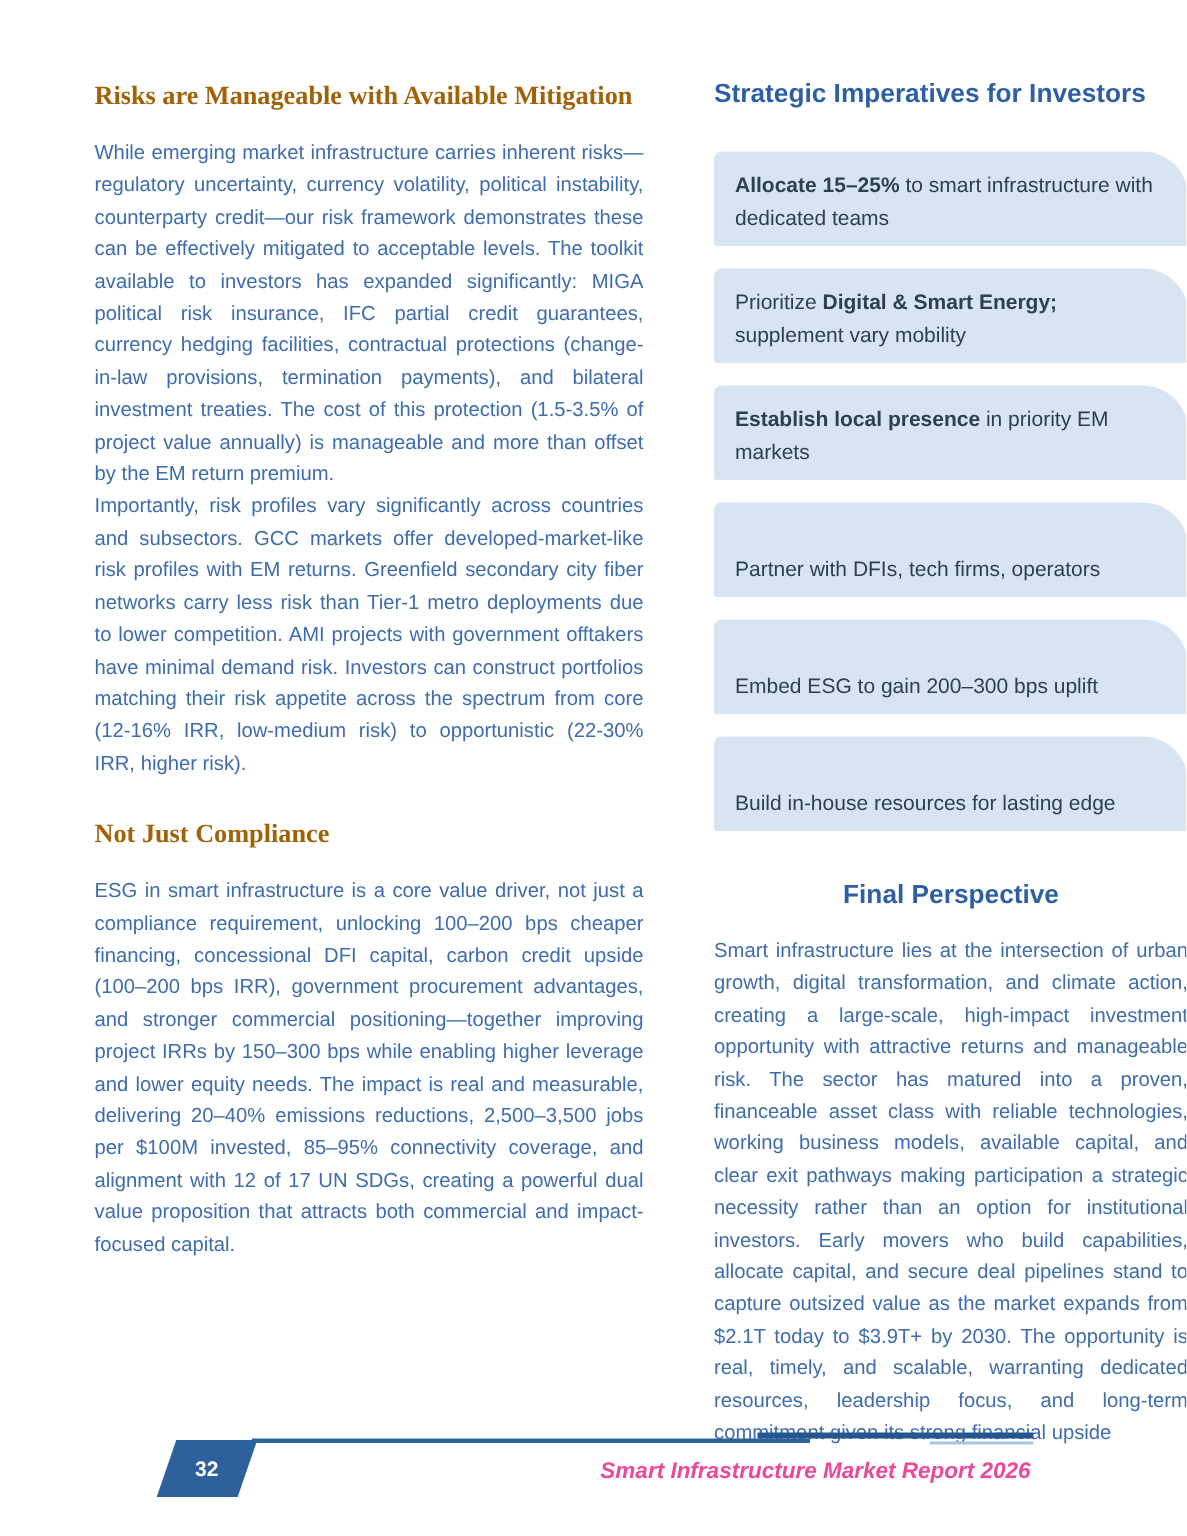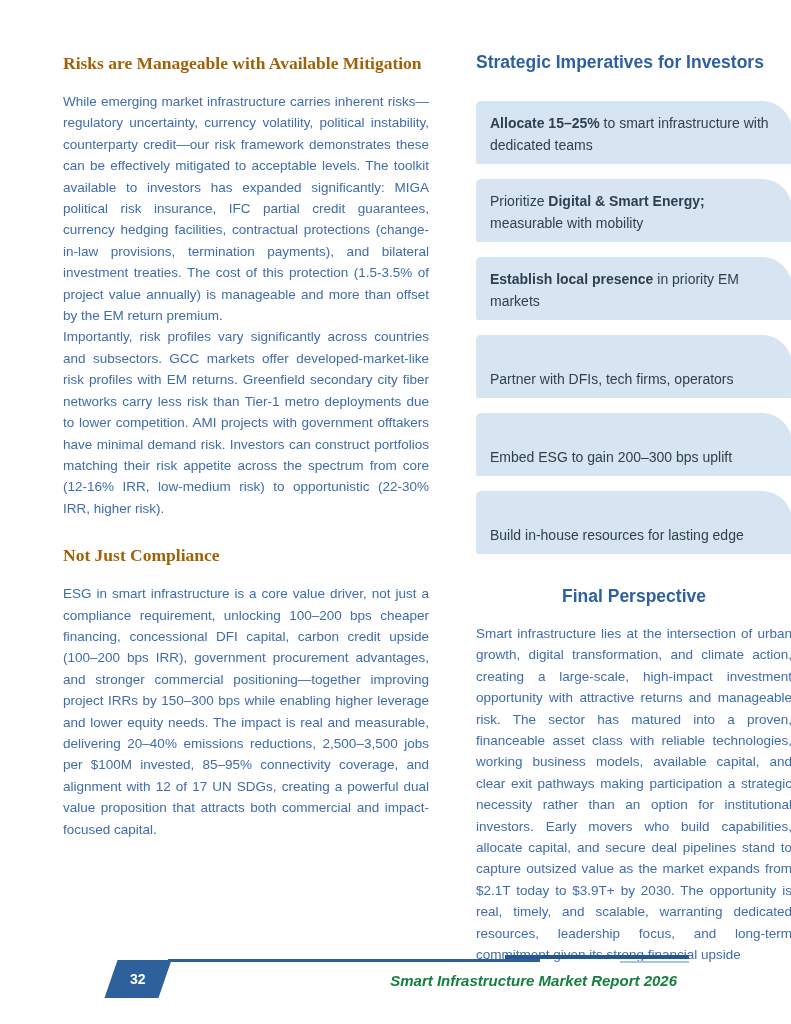--- a/index.html
+++ b/index.html
@@ -80,25 +80,25 @@
     transform: skewX(19deg);
     color: #ffffff;
     font-size: 14px;
     font-weight: 700;
   }
   .footer-line-a { position: absolute; left: 168px; top: 959px; width: 372px; height: 3px; background: #2E609C; }
   .footer-line-b { position: absolute; left: 505px; top: 955px; width: 184px; height: 4px; background: #24568F; }
   .footer-line-c { position: absolute; left: 620px; top: 961px; width: 69px;  height: 2px; background: #A9C5E2; }
   .footer-title {
     position: absolute;
-    right: 114px; top: 972px;
+    right: 104px; top: 972px;
     font-style: italic;
     font-weight: 700;
     font-size: 15px;
-    color: #15803d;
+    color: #ec4899;
   }
 </style>
 </head>
 <body>
 
 <div class="page">
 
   <div class="left-col">
     <h2 class="serif-heading">Risks are Manageable with Available Mitigation</h2>
 
@@ -114,21 +114,21 @@
   </div>
 
   <div class="right-col">
     <h2 class="sans-heading">Strategic Imperatives for Investors</h2>
 
     <div class="boxes">
       <div class="imp-box">
         <span><span></span><b>Allocate 15–25%</b><span> to smart infrastructure with dedicated teams</span></span>
       </div>
       <div class="imp-box">
-        <span><span>Prioritize </span><b>Digital &amp; Smart Energy;</b><span> measurable with mobility</span></span>
+        <span><span>Prioritize </span><b>Digital &amp; Smart Energy;</b><span> supplement vary mobility</span></span>
       </div>
       <div class="imp-box">
         <span><span></span><b>Establish local presence</b><span> in priority EM markets</span></span>
       </div>
       <div class="imp-box">
         <span><span>Partner with DFIs, tech firms, operators</span><b></b><span></span></span>
       </div>
       <div class="imp-box">
         <span><span>Embed ESG to gain 200–300 bps uplift</span><b></b><span></span></span>
       </div>

